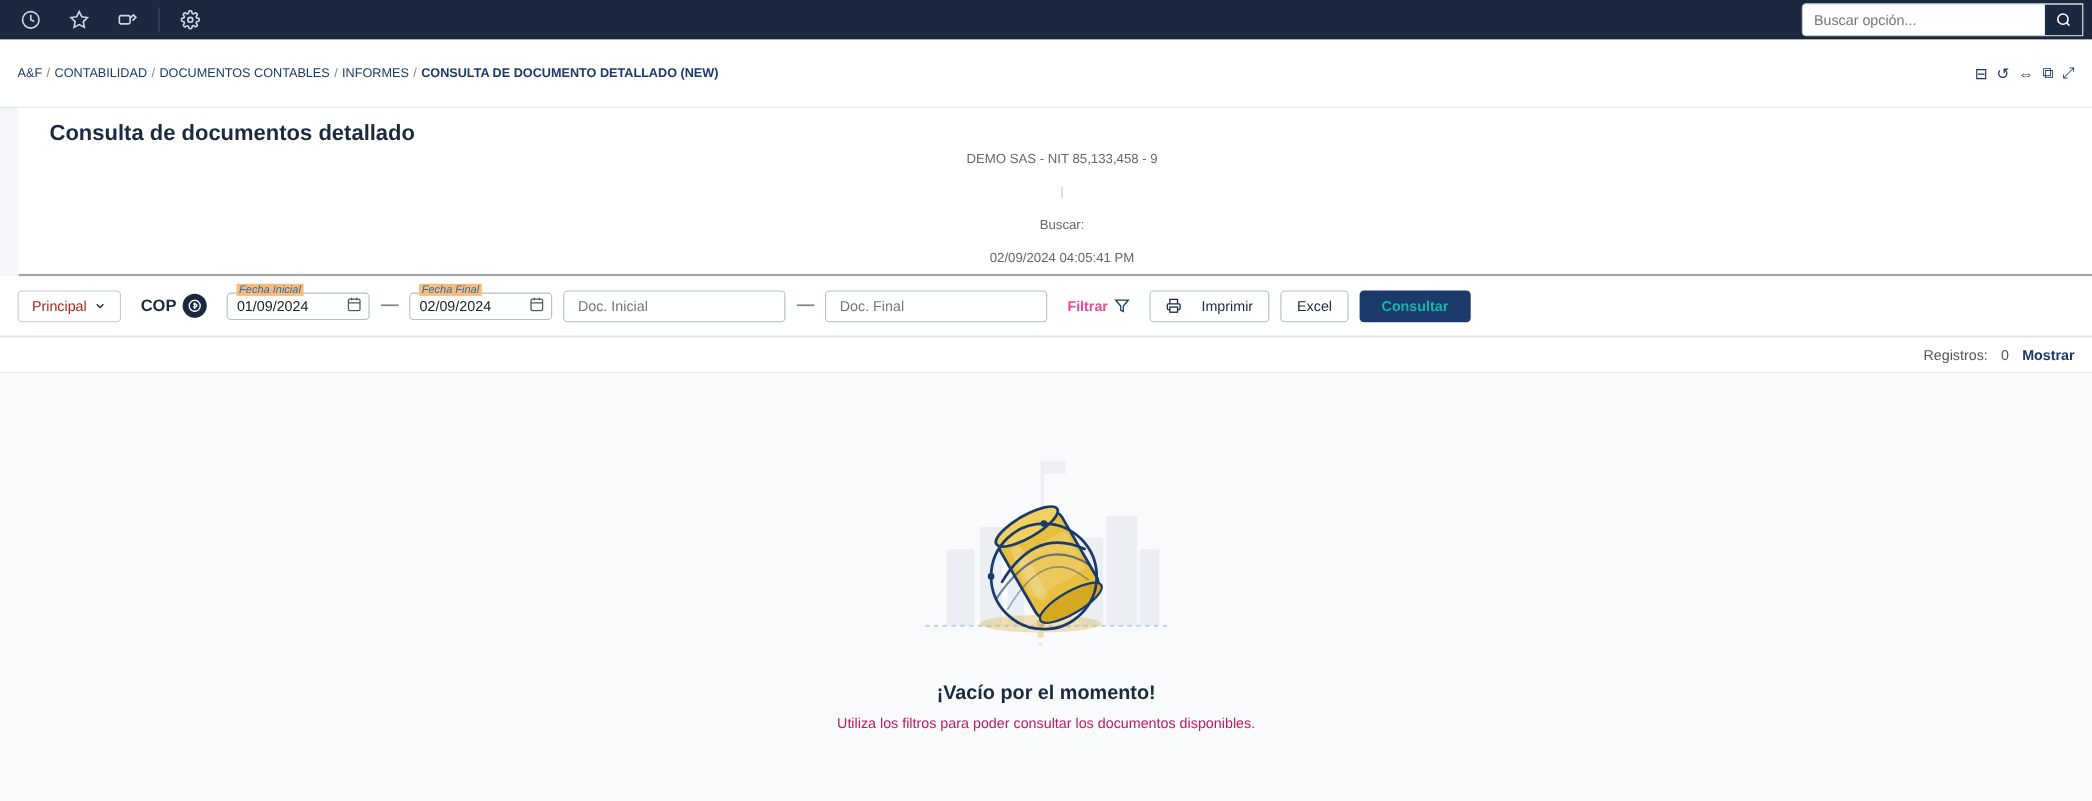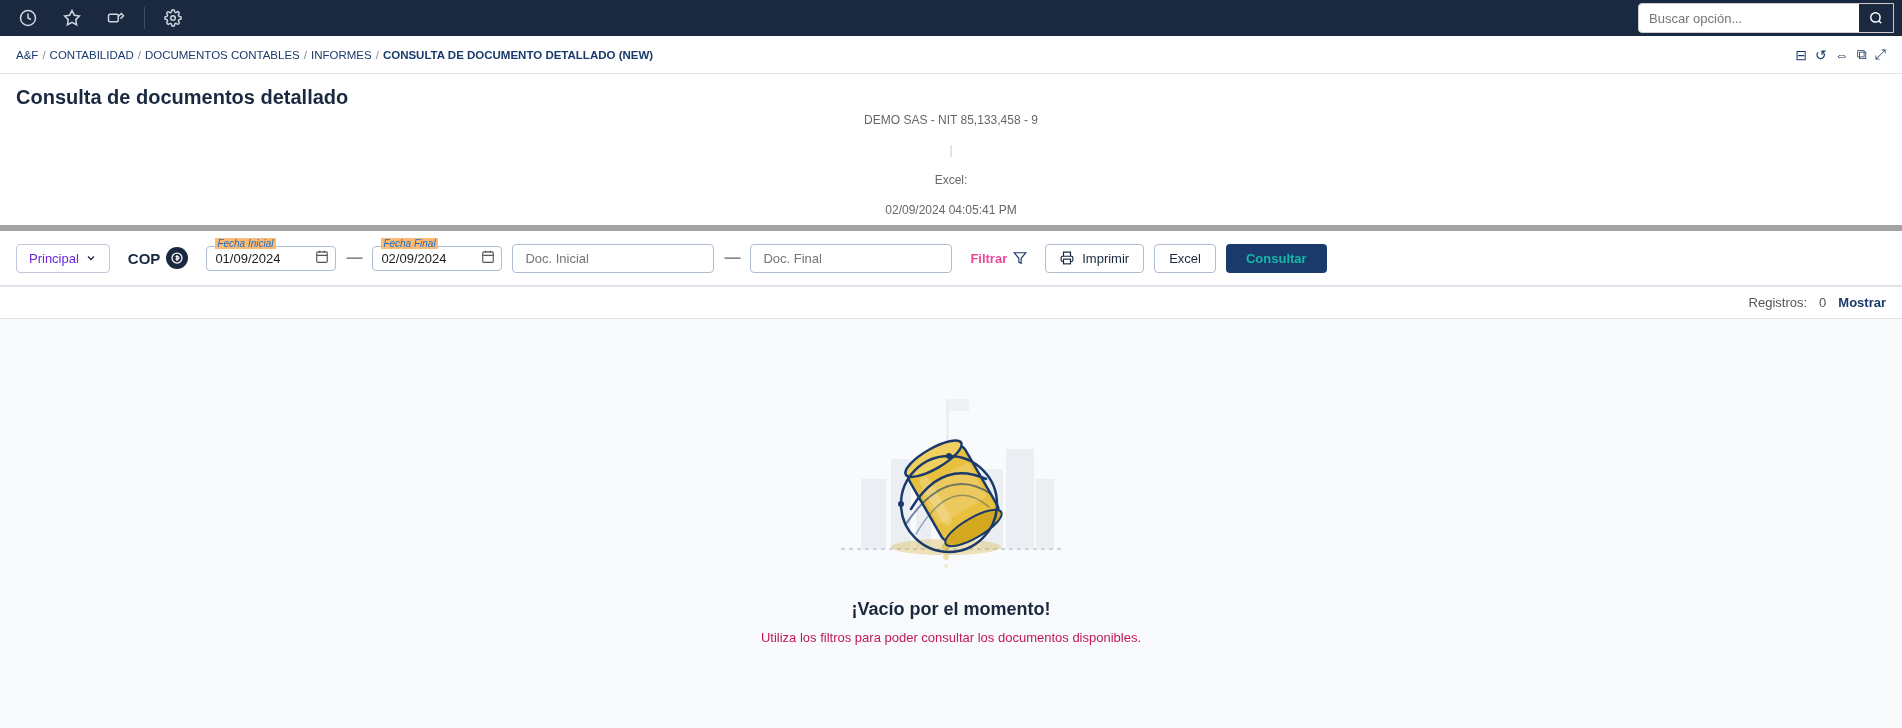--- a/index.html
+++ b/index.html
@@ -37,56 +37,57 @@
     .search-btn {
       background: #1a2940; border: none; cursor: pointer;
       padding: 4px 10px; color: white; font-size: 14px;
       height: 28px; display: flex; align-items: center;
     }
 
     
     .breadcrumb-bar {
       display: flex; align-items: center; justify-content: space-between;
       background: white;
-      padding: 10px 16px;
+      padding: 22px 16px;
       border-bottom: 1px solid #e0e4ea;
       font-size: 11.5px;
     }
     .breadcrumb { display: flex; align-items: center; gap: 4px; color: #1a3a6b; }
     .breadcrumb a { color: #1a3a6b; text-decoration: none; font-weight: 500; }
     .breadcrumb .sep { color: #888; }
     .breadcrumb .current { color: #1a3a6b; font-weight: 600; }
     .breadcrumb-actions { display: flex; align-items: center; gap: 8px; color: #1a3a6b; }
     .breadcrumb-actions span { cursor: pointer; font-size: 14px; }
 
     
     .page-header {
       background: white;
-      padding: 12px 16px 8px 16px;
-      border-bottom: 6px solid #a3a3a3;
+      padding: 12px 16px 8px 28px;
+      border-bottom: 2px solid #a3a3a3;
+      margin-left: 17px;
     }
     .page-title { font-size: 20px; font-weight: 600; color: #1a2940; margin-bottom: 4px; }
     .page-meta { font-size: 12px; color: #666; display: flex; gap: 16px; align-items: center; flex-direction: column; }
     .page-meta .sep { color: #ccc; }
 
     
     .filter-toolbar {
       background: white;
       padding: 12px 16px;
       display: flex;
       align-items: center;
       gap: 10px;
       border-bottom: 2px solid #e0e4ea;
       flex-wrap: wrap;
     }
     .dropdown-btn {
       display: flex; align-items: center; gap: 6px;
       border: 1px solid #c0c8d8; border-radius: 4px;
       padding: 6px 12px; background: white; cursor: pointer;
-      font-size: 13px; color: #6d28d9; font-weight: 500;
+      font-size: 13px; color: #b91c1c; font-weight: 500;
     }
     .cop-btn {
       display: flex; align-items: center; gap: 6px;
       font-size: 14px; font-weight: 600; color: #1a2940;
       cursor: pointer; border: none; background: none;
       padding: 4px 8px;
     }
     .cop-icon {
       width: 22px; height: 22px; border-radius: 50%;
       background: #1a2940; color: white;
@@ -127,21 +128,21 @@
     }
 
     .filter-btn {
       display: flex; align-items: center; gap: 6px;
       border: none; background: none; cursor: pointer;
       font-size: 13px; font-weight: 600; color: #ec4899;
       padding: 6px 8px;
     }
 
     .action-btn {
-      display: flex; align-items: center; gap: 8px;
+      display: flex; align-items: center; gap: 18px;
       border: 1px solid #b0bcd0; border-radius: 4px;
       padding: 6px 14px; background: white; cursor: pointer;
       font-size: 13px; color: #1a2940; font-weight: 500;
     }
 
     .consultar-btn {
       background: #1a3a6b; color: #14b8a6;
       border: none; border-radius: 4px;
       padding: 7px 20px; font-size: 13px;
       font-weight: 600; cursor: pointer;
@@ -241,21 +242,21 @@
     <span title="Copy">⧉</span>
     <span title="Expand">⤢</span>
   </div>
 </div>
 
 <div class="page-header">
   <div class="page-title">Consulta de documentos detallado</div>
   <div class="page-meta">
     <span>DEMO SAS - NIT 85,133,458 - 9</span>
     <span class="sep">|</span>
-    <span>Excel:</span>
+    <span>Buscar:</span>
     <span>02/09/2024 04:05:41 PM</span>
   </div>
 </div>
 
 <div class="filter-toolbar">
 
   <button class="dropdown-btn">
     <span>Principal</span>
     <svg width="12" height="12" viewBox="0 0 24 24" fill="none" stroke="#1a2940" stroke-width="2.5">
       <polyline points="6 9 12 15 18 9"></polyline>

